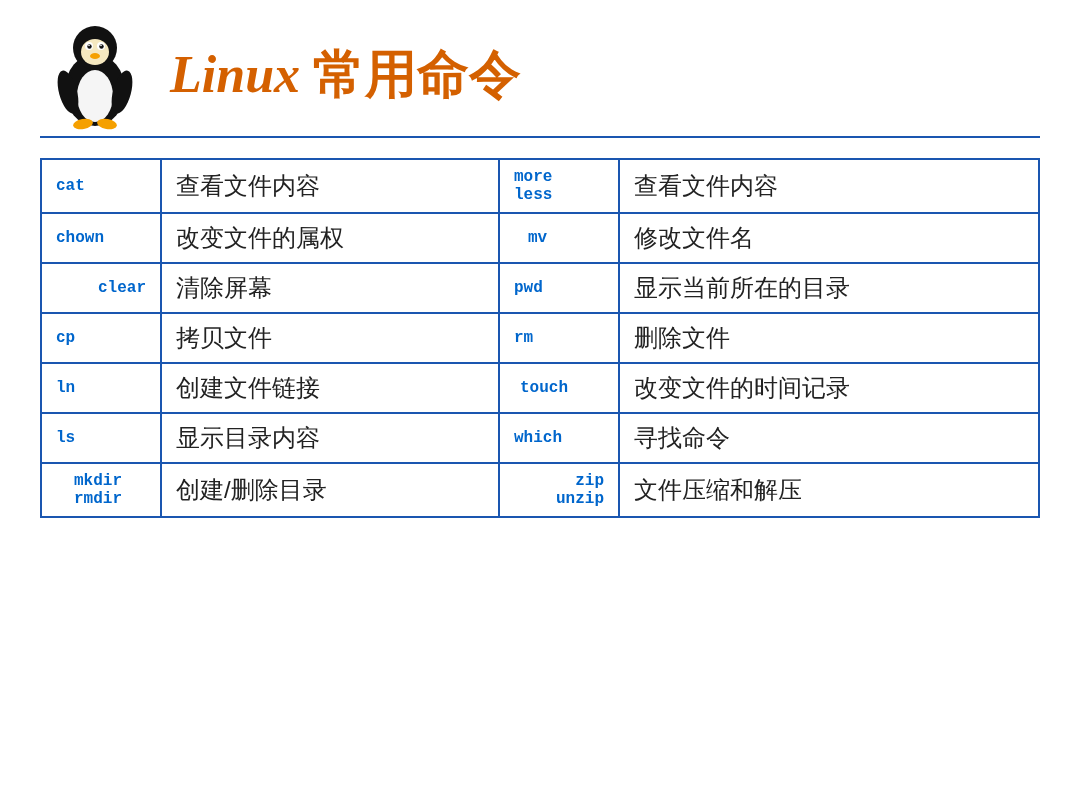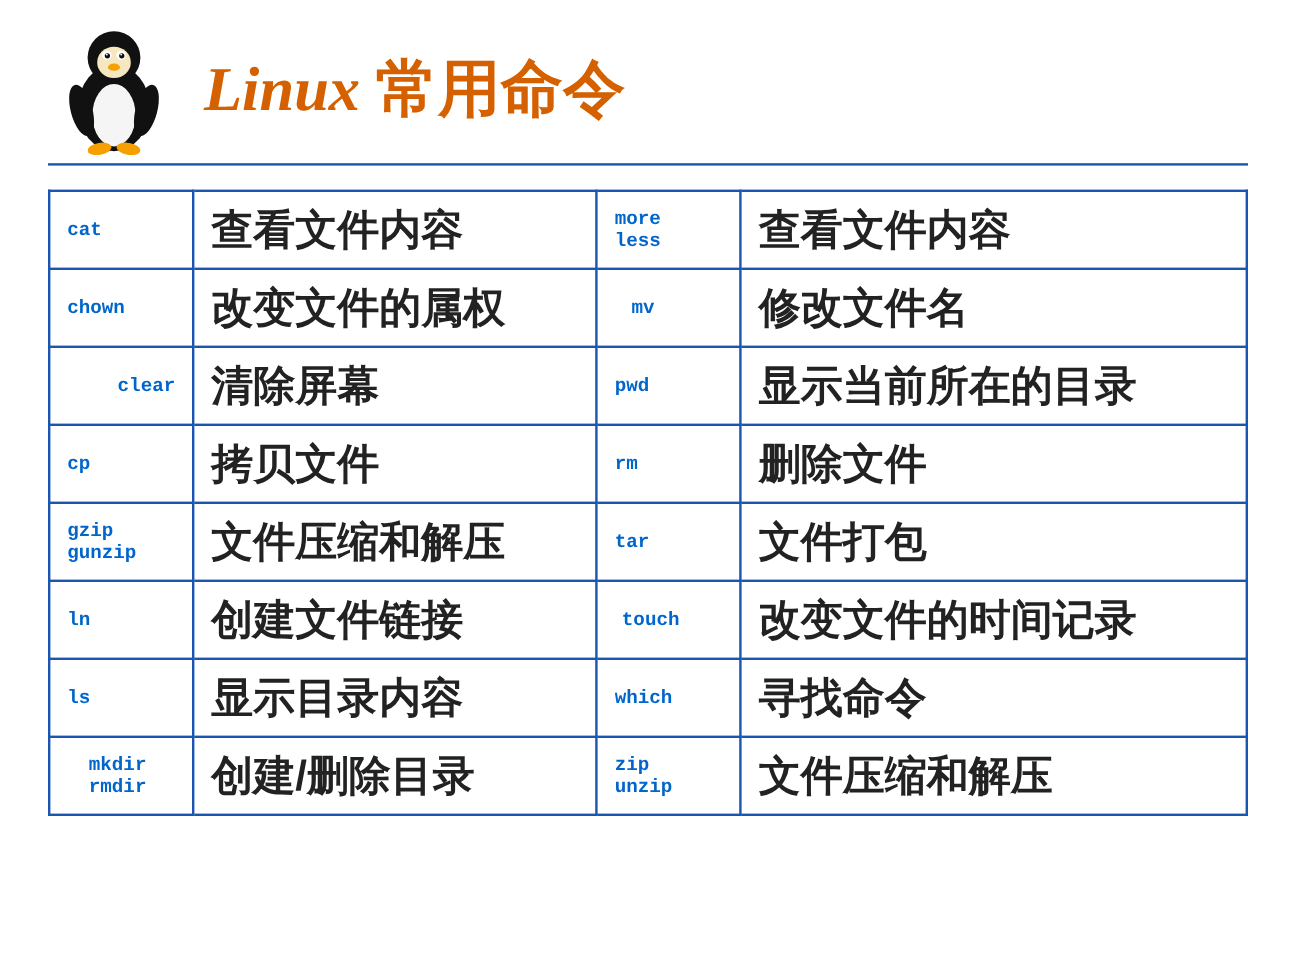--- a/index.html
+++ b/index.html
@@ -61,23 +61,23 @@
     .cmd {
       color: #0066cc;
       font-family: 'Courier New', Courier, monospace;
       font-size: 16px;
       font-weight: bold;
       width: 120px;
       white-space: pre-line;
     }
 
     .desc {
-      font-size: 35px;
+      font-size: 24px;
       color: #222;
-      font-weight: bold;
+      font-weight: normal;
     }
 
     tr {
       min-height: 60px;
     }
   </style>
 </head>
 <body>
 
 <div class="page">
@@ -139,42 +139,35 @@
           <td class="cmd" style="white-space: pre-line;">pwd</td>
           <td class="desc">显示当前所在的目录</td>
         </tr>
         <tr>
           <td class="cmd" style="white-space: pre-line;">cp</td>
           <td class="desc">拷贝文件</td>
           <td class="cmd" style="white-space: pre-line;">rm</td>
           <td class="desc">删除文件</td>
         </tr>
         <tr>
-          <td class="cmd" style="white-space: pre-line;">gzip
-gunzip</td>
-          <td class="desc">文件压缩和解压</td>
-          <td class="cmd" style="white-space: pre-line;">tar</td>
-          <td class="desc">文件打包</td>
-        </tr>
-        <tr>
           <td class="cmd" style="white-space: pre-line;">ln</td>
           <td class="desc">创建文件链接</td>
           <td class="cmd" style="white-space: pre-line; padding-left: 20px;">touch</td>
           <td class="desc">改变文件的时间记录</td>
         </tr>
         <tr>
           <td class="cmd" style="white-space: pre-line;">ls</td>
           <td class="desc">显示目录内容</td>
           <td class="cmd" style="white-space: pre-line;">which</td>
           <td class="desc">寻找命令</td>
         </tr>
         <tr>
           <td class="cmd" style="white-space: pre-line; padding-left: 32px;">mkdir
 rmdir</td>
           <td class="desc">创建/删除目录</td>
-          <td class="cmd" style="white-space: pre-line;">zip
+          <td class="cmd" style="white-space: pre-line; text-align: right;">zip
 unzip</td>
           <td class="desc">文件压缩和解压</td>
         </tr>
       </tbody>
   </table>
 
 </div>
 
 </body></html>

